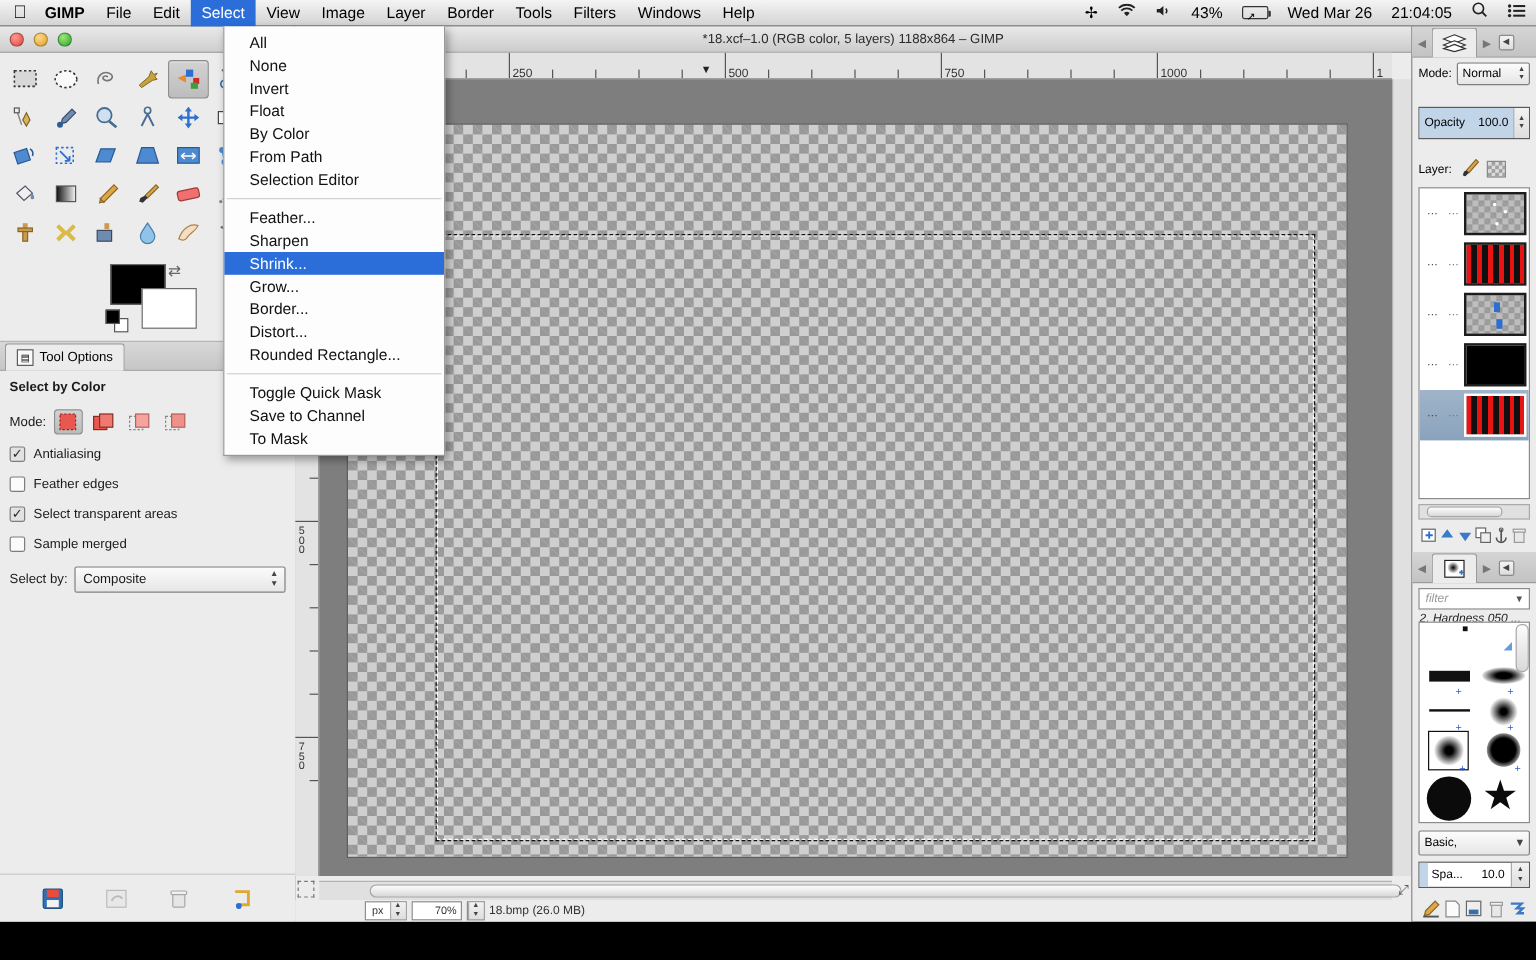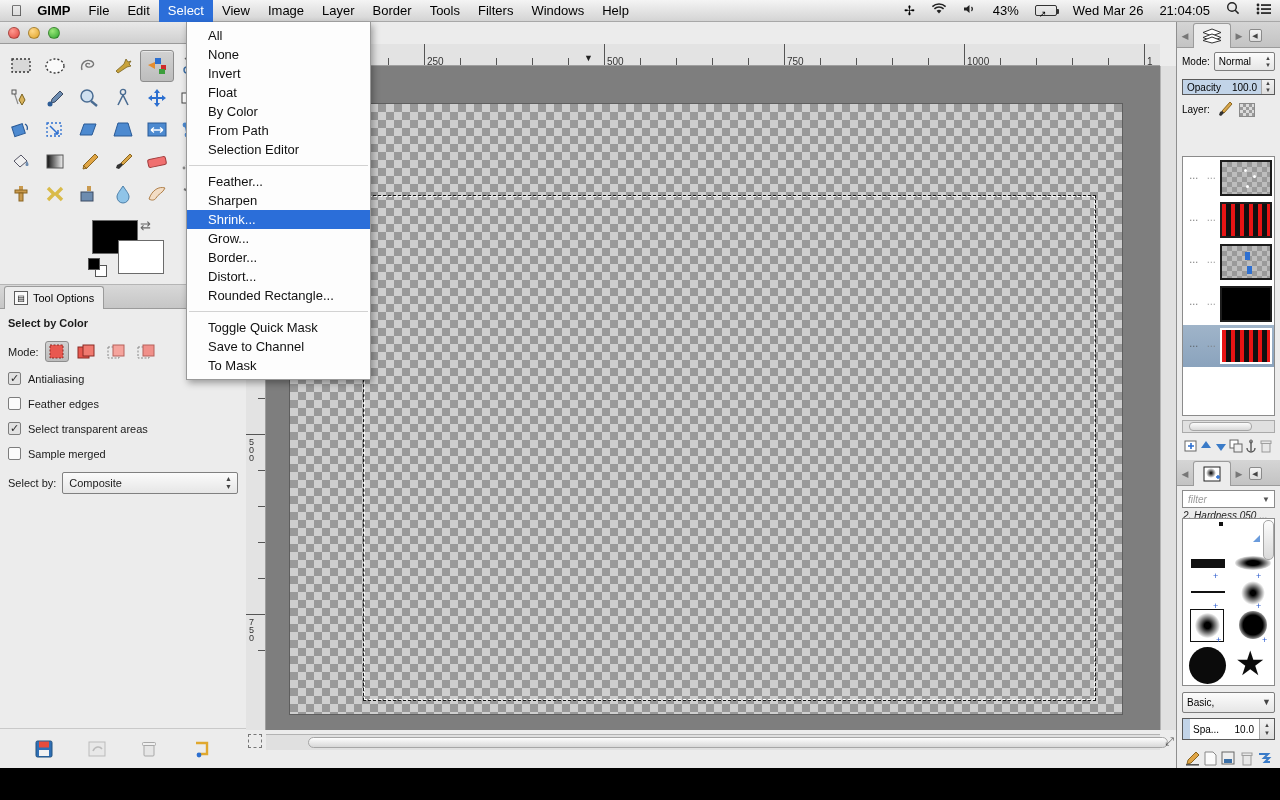--- a/index.html
+++ b/index.html
@@ -205,21 +205,21 @@
   .dmenu { width:16px; text-align:center; padding-bottom:5px; }
   .dmenu .sq { display:inline-block; width:13px;height:13px;border:1px solid #8a8a8a;
                background:linear-gradient(to bottom,#f4f4f4,#dcdcdc); border-radius:2px;
                font-size:7px; line-height:12px; color:#444; }
   .drow { display:flex; align-items:center; gap:4px; padding: 4px 5px; font-size:10px;}
   .minicombo { flex:1; height:19px; border:1px solid #7e7e7e; border-radius:2px;
                background:linear-gradient(to bottom,#fcfcfc,#e6e6e6);
                display:flex;align-items:center; padding-left:4px; font-size:10px;}
   .minicombo .a { margin-left:auto;padding-right:3px;font-size:6px;line-height:7px;
                   display:flex;flex-direction:column;color:#444;}
-  .opacity { margin: 4px 5px; height:16px; border:1px solid #5a5a5a; background:#fff;
+  .opacity { margin: 14px 5px; height:27px; border:1px solid #5a5a5a; background:#fff;
              display:flex; align-items:center; font-size:10px; }
   .opacity .fill { background:#c2d4e8; align-self:stretch; flex:1; display:flex;
                    align-items:center; justify-content:space-between; padding: 0 4px;}
   .opacity .ar { width:13px;align-self:stretch;background:linear-gradient(to bottom,#f2f2f2,#dedede);
                  border-left:1px solid #a9a9a9;display:flex;flex-direction:column;
                  align-items:center;justify-content:center;font-size:6px;line-height:7px;color:#444;}
   .lockrow { display:flex;align-items:center;gap:6px;padding:2px 5px 4px 5px;font-size:10px;}
   .lockpat { width:16px;height:14px;
     background-image:
       linear-gradient(45deg,#9b9b9b 25%, transparent 25%, transparent 75%, #9b9b9b 75%, #9b9b9b),
@@ -672,20 +672,21 @@
       <span class="ficon">
         <svg width="20" height="20">
             <path d="M4 4 h11 v11 h-7" fill="none" stroke="#e0a82e" stroke-width="2.4"></path>
             <circle cx="7" cy="16" r="2.4" fill="#2c6fd0"></circle>
           </svg>
       </span>
     </div>
   </div>
 
   <div class="imgwin">
+    <div class="imgtitle">*18.xcf–1.0 (RGB color, 5 layers) 1188x864 – GIMP</div>
     <div class="rulercorner"></div>
 
     <div class="hruler">
       <span class="tick" style="left:14px;height:7px;"></span>
       <span class="tick" style="left:50px;height:7px;"></span>
       <span class="tick" style="left:86px;height:7px;"></span>
       <span class="tick" style="left:122px;height:7px;"></span>
       <span class="tick" style="left:158px;height:21px;"></span>
       <span class="rlabel" style="left:159px;">250</span>
       <span class="tick" style="left:194px;height:7px;"></span>
@@ -741,20 +742,37 @@
       </div>
     </div>
 
     <div class="vscroll"></div>
     <div class="hscroll">
       <span class="thumb"></span>
     </div>
     <div class="qmask"></div>
     <div class="navbtn">⤢</div>
 
+    <div class="statusbar">
+      <span class="stspin">
+        <span class="t">px</span>
+        <span class="ar">
+            <span>▲</span>
+            <span>▼</span>
+          </span>
+      </span>
+      <span class="zoombox">70%</span>
+      <span class="stspin">
+        <span class="ar">
+            <span>▲</span>
+            <span>▼</span>
+          </span>
+      </span>
+      <span>18.bmp (26.0 MB)</span>
+    </div>
   </div>
 
   <div class="rdock">
 
     <div class="dtabs">
       <span class="arrow">◀</span>
       <span class="dtab">
         <svg width="22" height="16">
             <path d="M11 1 L20 4.5 L11 8 L2 4.5z" fill="#fff" stroke="#333"></path>
             <path d="M11 6 L20 9.5 L11 13 L2 9.5z" fill="#fff" stroke="#333"></path>

